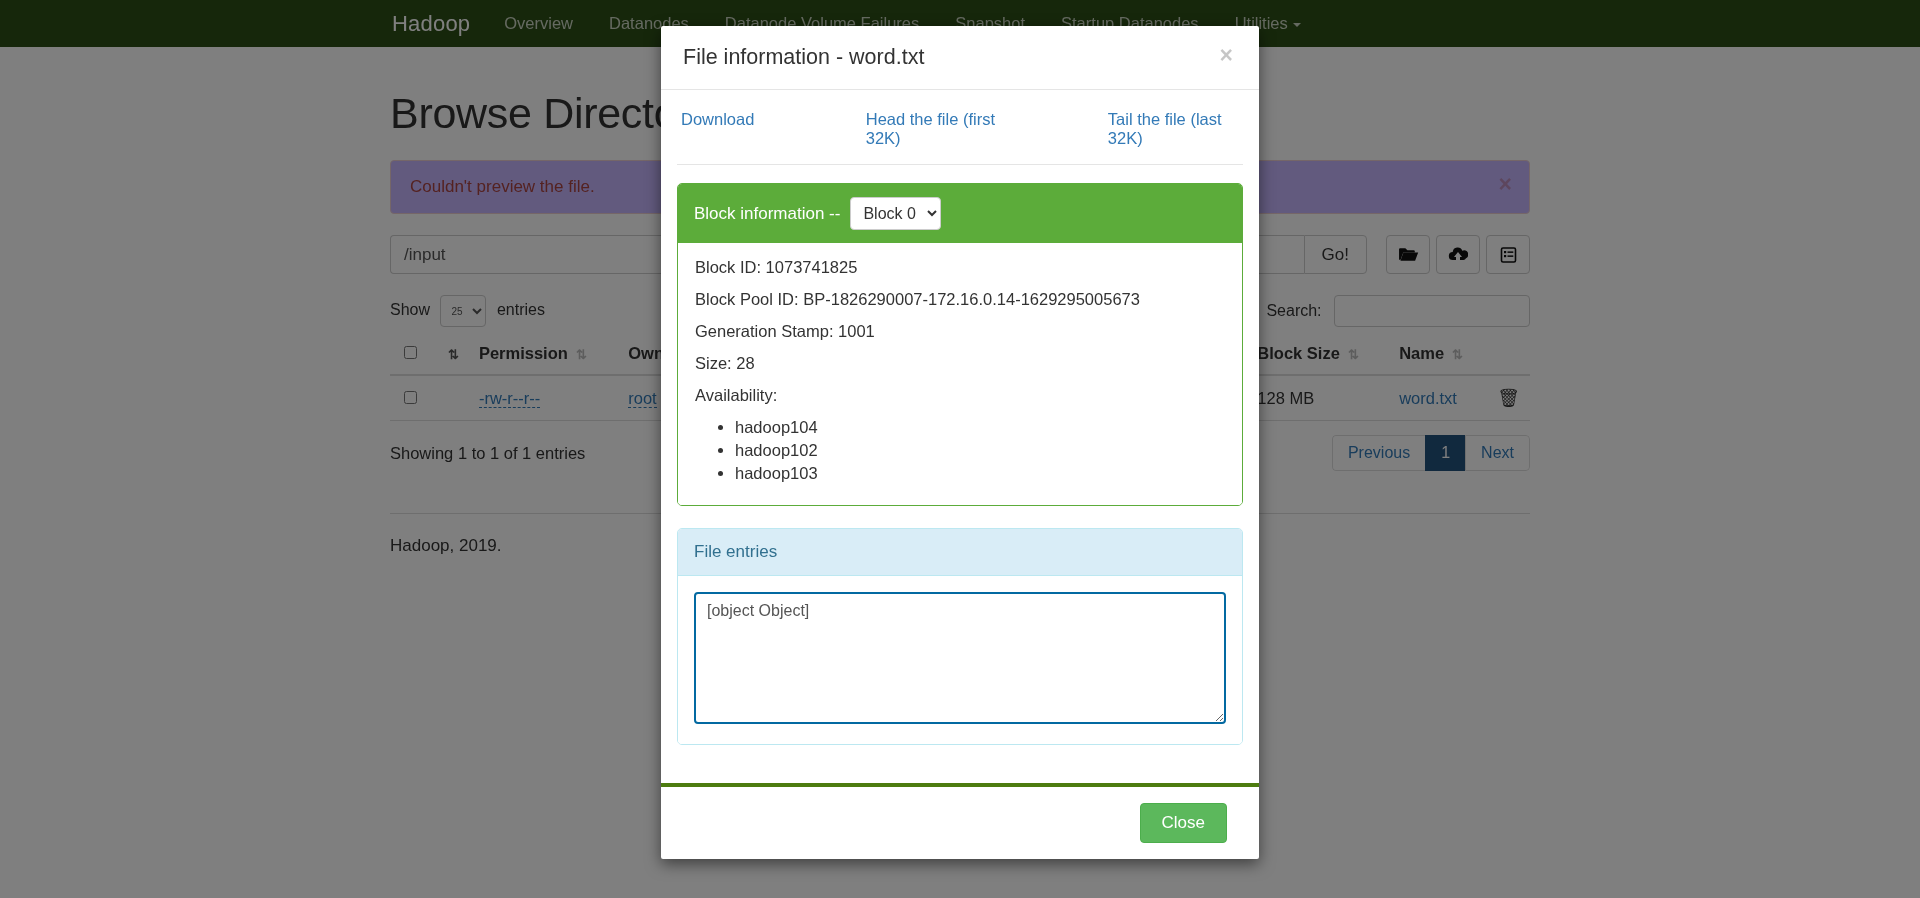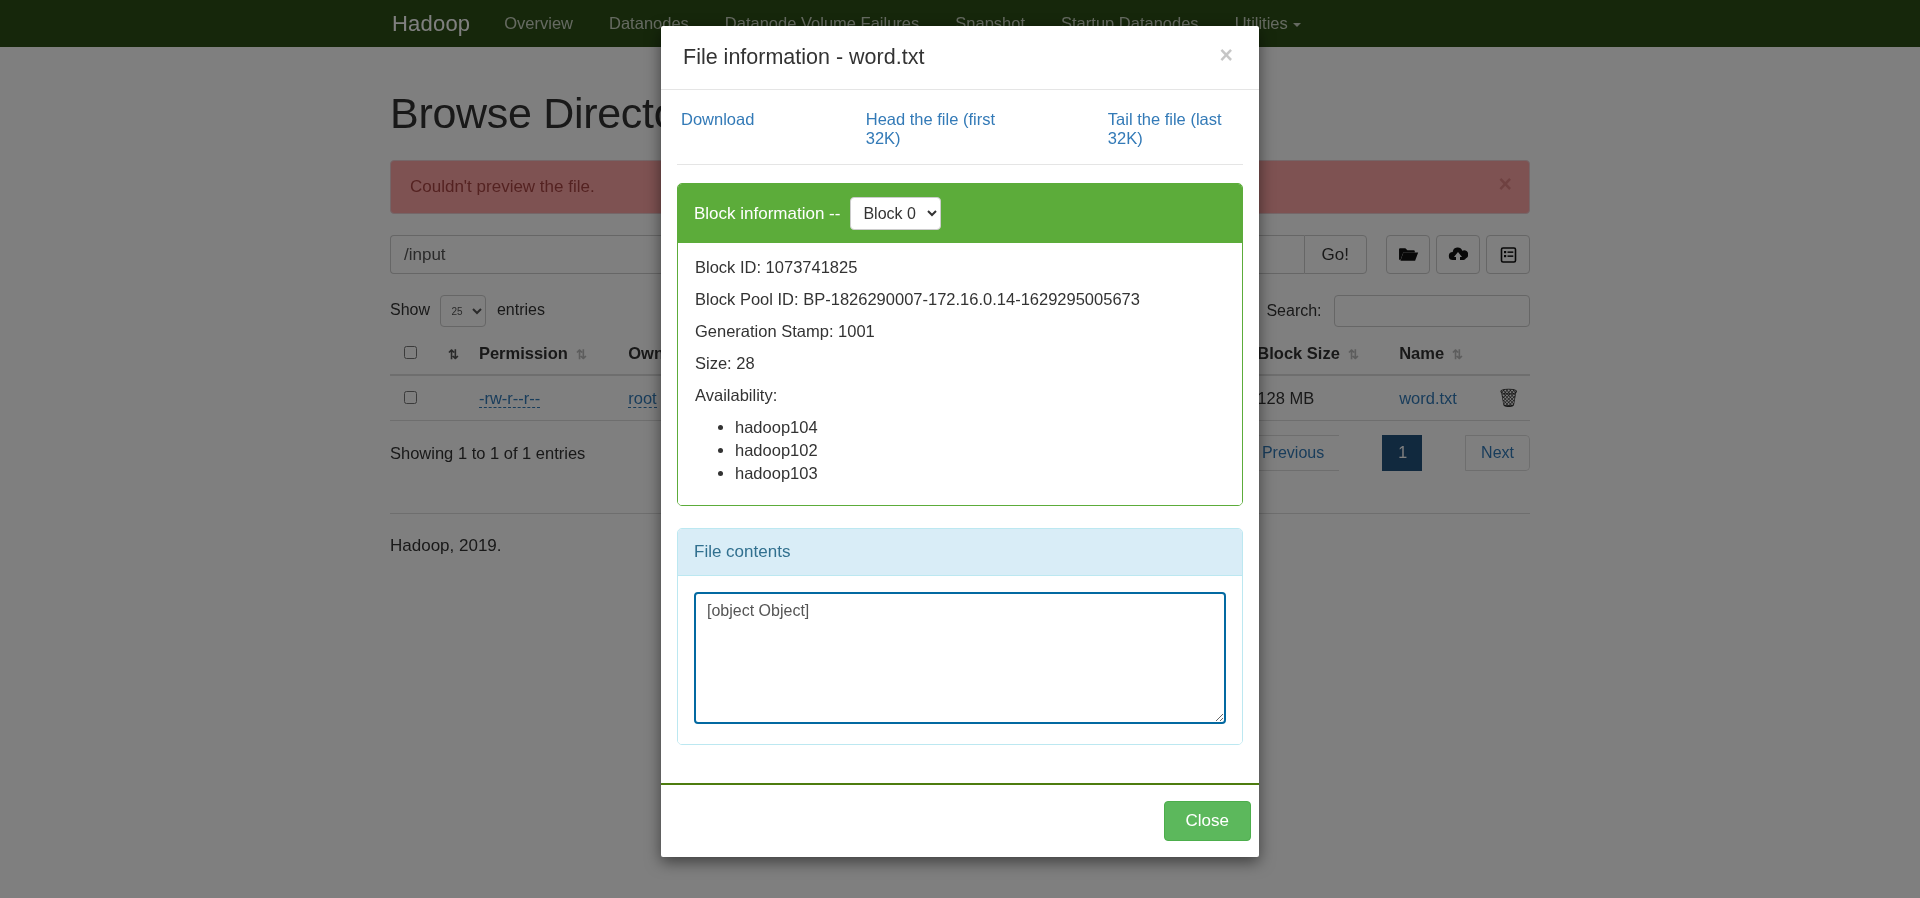--- a/index.html
+++ b/index.html
@@ -57,21 +57,21 @@
 
   .page-title {
     font-size: 43px;
     font-weight: normal;
     color: #333;
     margin: 42px 0 22px 0;
     letter-spacing: -0.3px;
   }
 
   .alert-danger {
-    background: #fca5a5;
+    background: #c4b5fd;
     border: 1px solid #ebccd1;
     color: #a94442;
     border-radius: 4px;
     padding: 16px 19px;
     font-size: 17px;
     position: relative;
     margin-bottom: 21px;
   }
   .alert-danger .alert-close {
     position: absolute;
@@ -169,21 +169,21 @@
     text-decoration: none;
     cursor: pointer;
   }
   .plain-link { color: #337ab7; text-decoration: none; cursor: pointer; }
   .trash { color: #333; font-size: 18px; cursor: pointer; }
 
   .table-footer {
     display: flex; justify-content: space-between; align-items: center;
     margin-top: 14px; font-size: 16.5px; color: #333;
   }
-  .pagination { display: flex; border-radius: 4px; overflow: hidden; gap: 43px; }
+  .pagination { display: flex; border-radius: 4px; overflow: hidden; }
   .pagination .pg {
     border: 1px solid #ddd;
     border-right: none;
     padding: 8px 15px;
     color: #337ab7;
     background: #fff;
     font-size: 16px;
     cursor: pointer;
   }
   .pagination .pg:last-child { border-right: 1px solid #ddd; }
@@ -291,22 +291,22 @@
     padding: 8px 11px;
     font-size: 16px;
     color: #555;
     resize: vertical;
     outline: none;
     font-family: "Liberation Sans", sans-serif;
     background: #fff;
   }
 
   .modal-footer {
-    padding: 16px 8px;
-    border-top: 2px solid #4d7c0f;
+    padding: 16px 32px;
+    border-top: 4px solid #4d7c0f;
     text-align: right;
   }
   .btn-close-modal {
     background: #5cb85c;
     border: 1px solid #4cae4c;
     color: #fff;
     font-size: 17px;
     padding: 9px 21px;
     border-radius: 4px;
     cursor: pointer;
@@ -457,21 +457,21 @@
         <p>Availability:</p>
         <ul>
           <li>hadoop104</li>
           <li>hadoop102</li>
           <li>hadoop103</li>
         </ul>
       </div>
     </div>
 
     <div class="panel panel-info">
-      <div class="panel-heading">File contents</div>
+      <div class="panel-heading">File entries</div>
       <div class="panel-body">
         <textarea class="ta" style="">[object Object]</textarea>
       </div>
     </div>
 
   </div>
 
   <div class="modal-footer">
     <button class="btn-close-modal">Close</button>
   </div>

